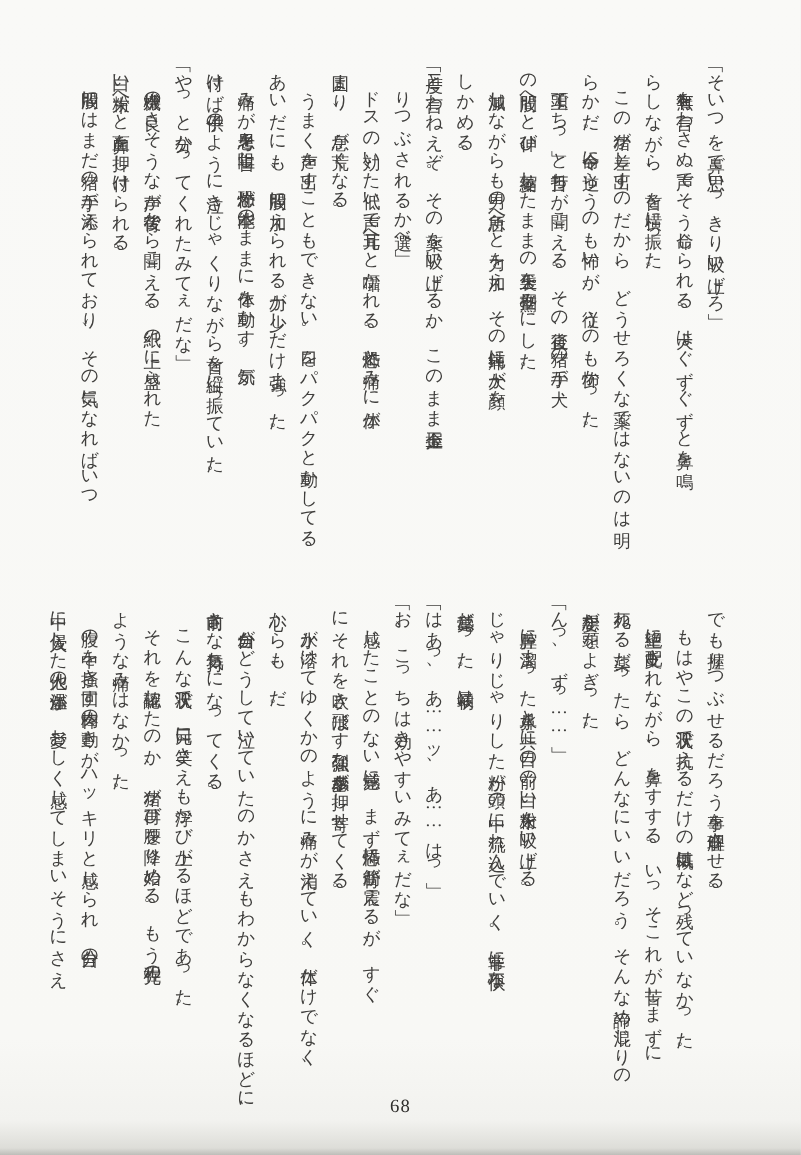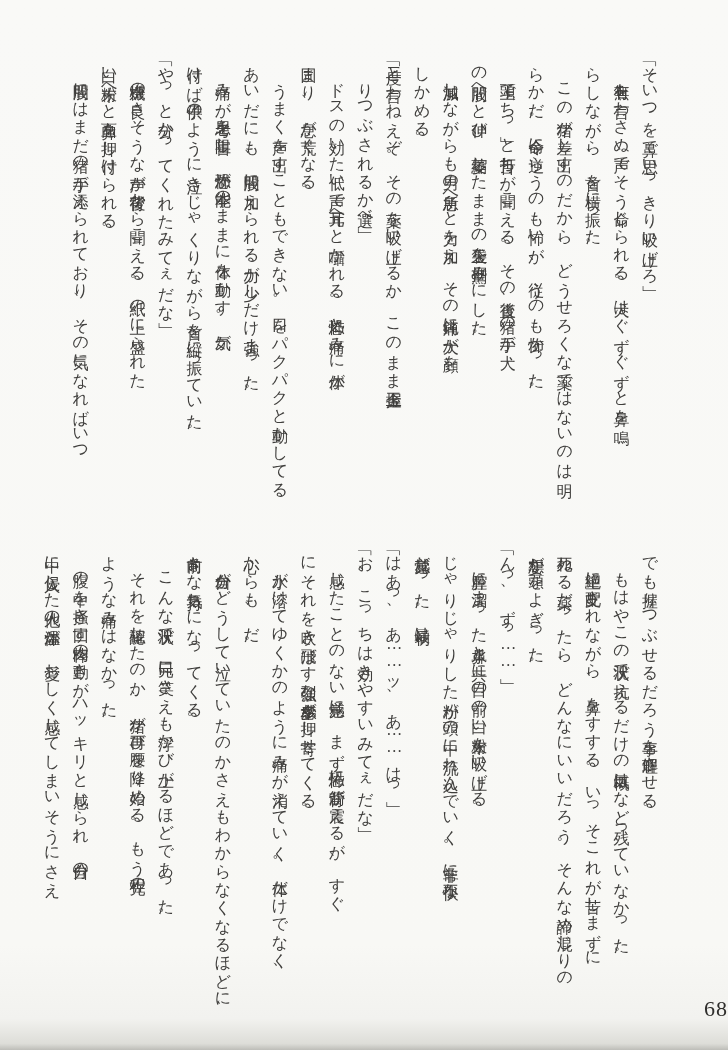--- a/index.html
+++ b/index.html
@@ -25,22 +25,22 @@
     letter-spacing: 0;
     color: #3f3e3c;
   }
   .tier-top    { top: 56px;  height: 482px; }
   .tier-bottom { top: 545px; height: 472px; }
   .col { margin: 0; padding: 0; white-space: nowrap; }
   .col.indent { text-indent: 1em; }
   .page-number {
     position: absolute;
     top: 996px; left: 0; width: 100%;
-    text-align: right;
-    font-size: 22px;
+    text-align: center;
+    font-size: 17px;
     letter-spacing: 1px;
     color: #2f2e2c;
   }
 </style>
 </head>
 <body>
 
 <div class="page">
   <div class="tier tier-top">
       <p class="col">「そいつを鼻で思いっきり吸い上げろ」</p>

